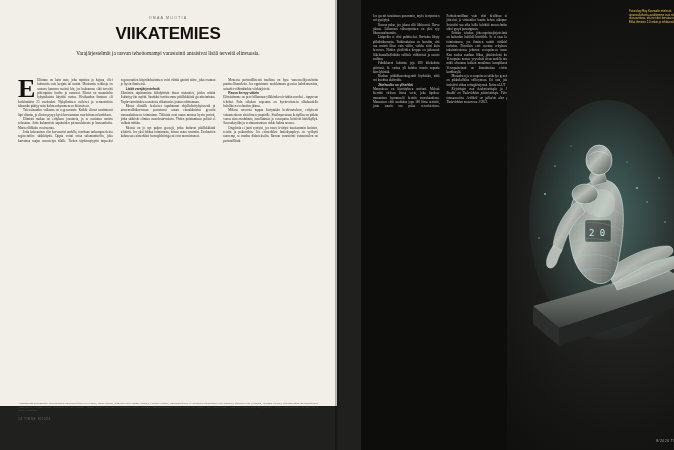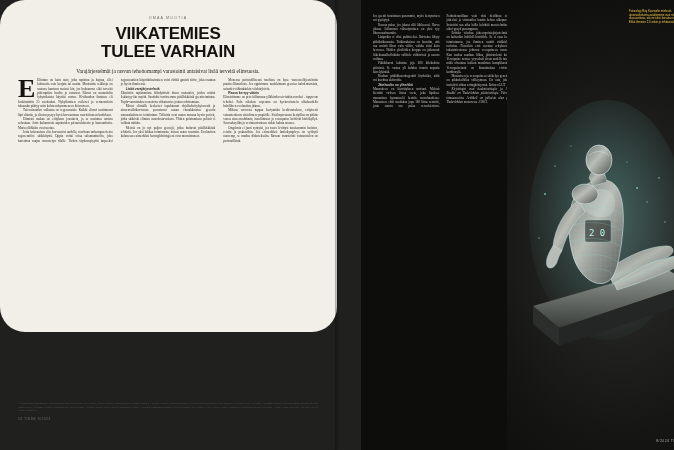--- a/index.html
+++ b/index.html
@@ -5,23 +5,22 @@
   html,body{margin:0;padding:0;}
   body{
     width:674px;height:450px;overflow:hidden;
     background:#20201f;
     font-family:"Liberation Serif", serif;
   }
   .spread{position:relative;width:674px;height:450px;}
 
   
   .page-left{
-    position:absolute;left:0;top:0;width:337px;height:332px;
+    position:absolute;left:0;top:0;width:337px;height:406px;
     background:#f2efe9;
-    border-radius:25px;
   }
   .left-inner{position:absolute;left:18px;top:16px;width:300px;height:412px;}
 
   .kicker{
     font-family:"Liberation Sans", sans-serif;
     font-size:3.6px;letter-spacing:1.2px;color:#6d6a64;
     text-transform:uppercase;text-align:center;margin:0 0 5px 0;
   }
   .headline{
     font-family:"Liberation Sans", sans-serif;
@@ -119,21 +118,20 @@
 <body>
 
 <div class="spread">
 
   <div class="page-left">
     <div class="left-inner">
 
       <div class="kicker">OMAA MUOTIA</div>
       <h1 class="headline">
         <span>VIIKATEMIES</span>
-        <span class="l2">TULEE VARHAIN</span>
       </h1>
       <div class="standfirst">Varajärjestelmät ja rasvan tehottomampi varastointi antaisivat lisää terveitä elinvuosia.</div>
 
       <div class="cols">
         <p class="first"><span class="dropcap">E</span><span>Elintaso on kuin auto, joka rapistuu ja hajoaa, ellei kuluneita osia korjata tai uusita. Muutamia seikkoja on saatava kuntoon meissä kin, jos haluamme elää terveitä pidempään: huolto ja varaosat. Elimet on suunniteltu lyhytaikaista käyttöä varten. Kivikaudan ihminen eli koskimäärin 25 vuotiaaksi. Nykyihmisen ovileiset ja vertaostoloin tukaanku päätyy noin kolmeenkymmeneen ikävuoteen.</span></p>
         <p>Tulevaisuuden valkama on regeneraatio. Kaikki elimet uusitutavat läpi elämän, ja elinten pysyy hyvä korvaamaan vaurioituneen kudoksen.</p>
         <p>Elimistä makaa on erityksen joustavia, ja se uusiutuu omista solustaan. Jotta kulumaisia aaputuiden pienaavlakosta ja karuaashoita. Maria ollikkäin ovat suotaa.</p>
         <p>Jotta kokonaisen elin korvaaviat uudella, tarvitaan tarkempaa tietoa regeneratiive sääkkitystä. Oppia voitai oriaa salamantterilta, joka kasvattaa raajan menetetyn tilalle. Tiedon täydennytyyttä tarpeeksi regeneraation käyntiinlaaimisen voisi riittää ganisti siirto, joka osataan jo hyvin ihmisessä.</p>
         <p class="subhead">Lisää varajärjestelmiä</p>
         <p class="first">Elimistön rapistumista kiihdyttävät dna:n mutaatiot, joiden määrä lisääntyy iän myötä. Saadaksi tarvitsemme päällekkäisiä geenitoimintaa. Tupla-varmistuksen ansiosta viikatemies joutuu odottamaan.</p>

